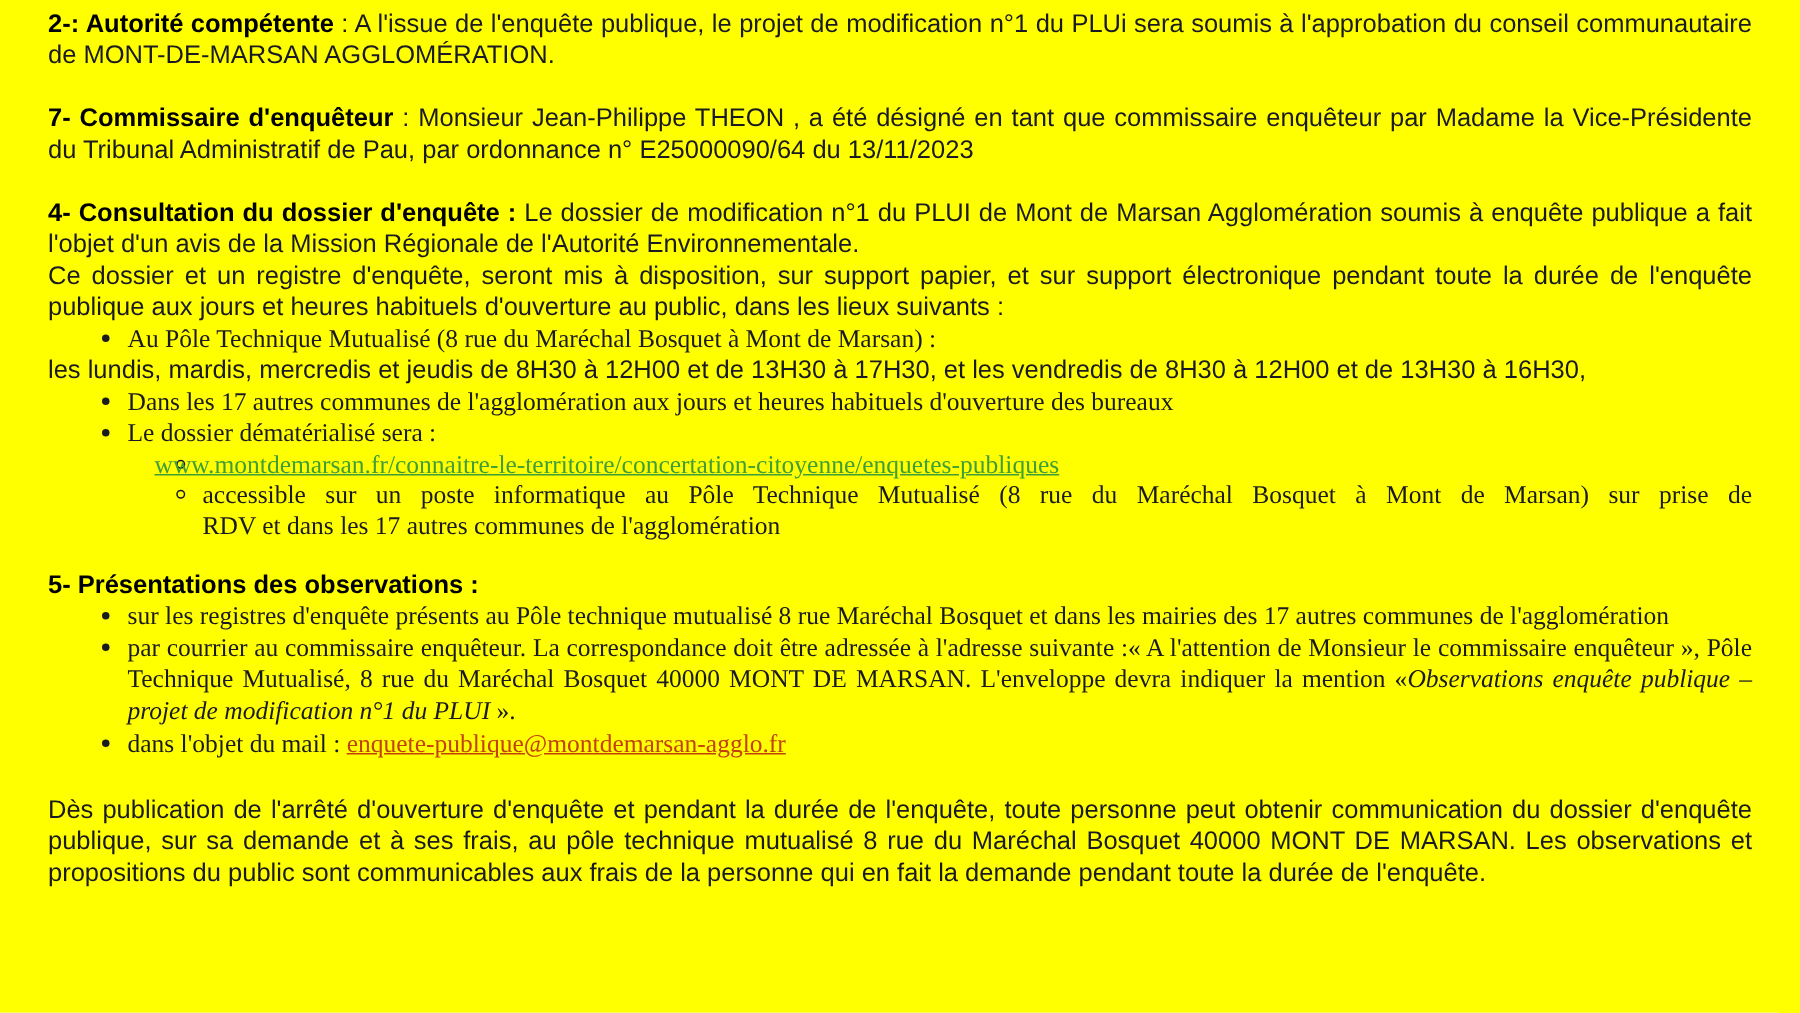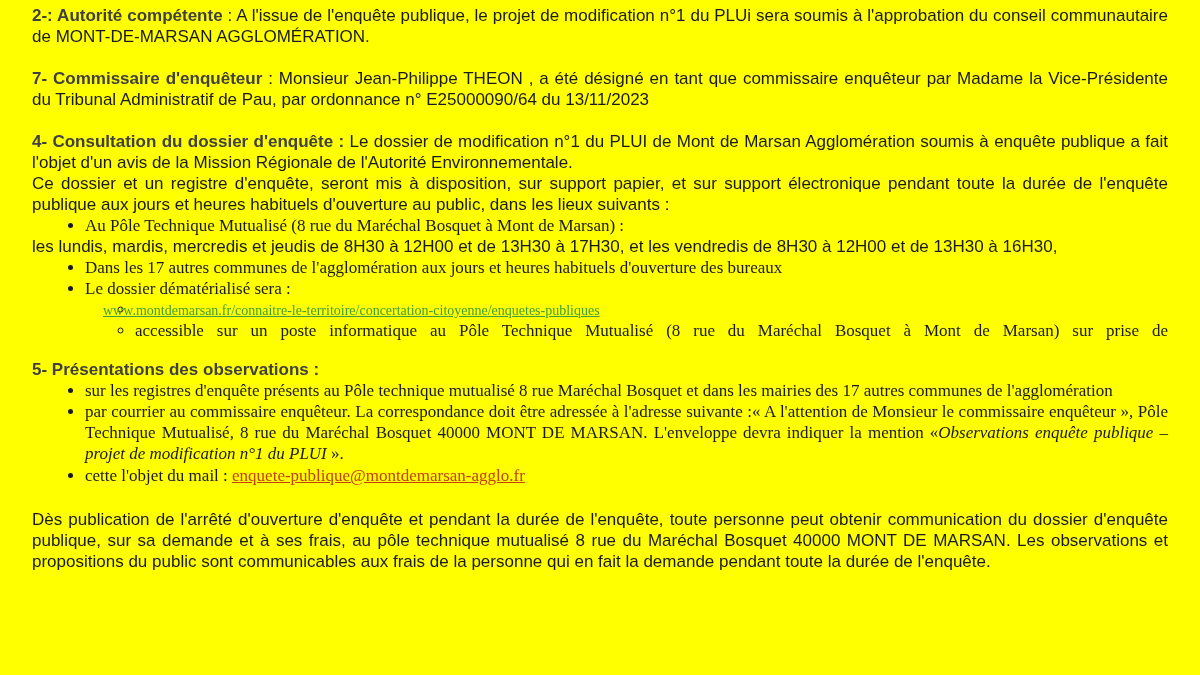--- a/index.html
+++ b/index.html
@@ -10,33 +10,33 @@
     background: #ffff00;
     overflow: hidden;
     padding: 5px 32px 0 32px;
     font-family: "Liberation Sans", "DejaVu Sans", sans-serif;
     font-size: 17px;
     line-height: 21px;
     color: #1a1a22;
     text-align: justify;
   }
   p { margin: 0; }
-  strong { color: #404040; }
+  strong { color: #000000; }
   .gap { margin-top: 21px; }
   .gap-lg { margin-top: 18px; }
   ul { margin: 0; }
   ul.l1 { padding-left: 53px; list-style: disc; }
   ul.l2 { padding-left: 50px; list-style: circle; }
   li { text-align: justify; font-family: Liberation Serif, serif; }
   li::marker { color: #1a1a22; }
   .force-just { text-align-last: justify; }
   .url-line {
     display: block;
     margin-left: -32px;
-    font-size: 14px;
+    font-size: 17px;
     line-height: 19px;
   }
   a.green-link { color: #3f9e38; text-decoration: underline; cursor: pointer; }
   a.blue-link { color: #c2410c; text-decoration: underline; cursor: pointer; }
   .email-line { display: block; line-height: 24px; }
   .italic { font-style: italic; }
 </style>
 </head>
 <body>
 
@@ -56,29 +56,30 @@
   <ul class="l1">
     <li>Dans les 17 autres communes de l'agglomération aux jours et heures habituels d'ouverture des bureaux</li>
     <li>
       <span>Le dossier dématérialisé sera :</span>
       <ul class="l2">
         <li>
           <a class="url-line green-link">www.montdemarsan.fr/connaitre-le-territoire/concertation-citoyenne/enquetes-publiques</a>
         </li>
         <li>
           <div class="force-just">accessible sur un poste informatique au Pôle Technique Mutualisé (8 rue du Maréchal Bosquet à Mont de Marsan) sur prise de</div>
+          <div>RDV et dans les 17 autres communes de l'agglomération</div>
         </li>
       </ul>
     </li>
   </ul>
 
   <p class="gap-lg"><strong>5- Présentations des observations :</strong></p>
   <ul class="l1">
     <li>sur les registres d'enquête présents au Pôle technique mutualisé 8 rue Maréchal Bosquet et dans les mairies des 17 autres communes de l'agglomération</li>
     <li><span>par courrier au commissaire enquêteur. La correspondance doit être adressée à l'adresse suivante :« A l'attention de Monsieur le commissaire enquêteur », Pôle Technique Mutualisé, 8 rue du Maréchal Bosquet 40000 MONT DE MARSAN. L'enveloppe devra indiquer la mention «</span><span class="italic">Observations enquête publique – projet de modification n°1 du PLUI</span><span> ».</span></li>
     <li>
-      <span class="email-line"><span>cette l'objet du mail : </span><a class="blue-link">enquete-publique@montdemarsan-agglo.fr</a></span>
+      <span class="email-line"><span>dans l'objet du mail : </span><a class="blue-link">enquete-publique@montdemarsan-agglo.fr</a></span>
     </li>
   </ul>
 
   <p class="gap">Dès publication de l'arrêté d'ouverture d'enquête et pendant la durée de l'enquête, toute personne peut obtenir communication du dossier d'enquête publique, sur sa demande et à ses frais, au pôle technique mutualisé 8 rue du Maréchal Bosquet 40000 MONT DE MARSAN. Les observations et propositions du public sont communicables aux frais de la personne qui en fait la demande pendant toute la durée de l'enquête.</p>
 
 </div>
 
 </body></html>

